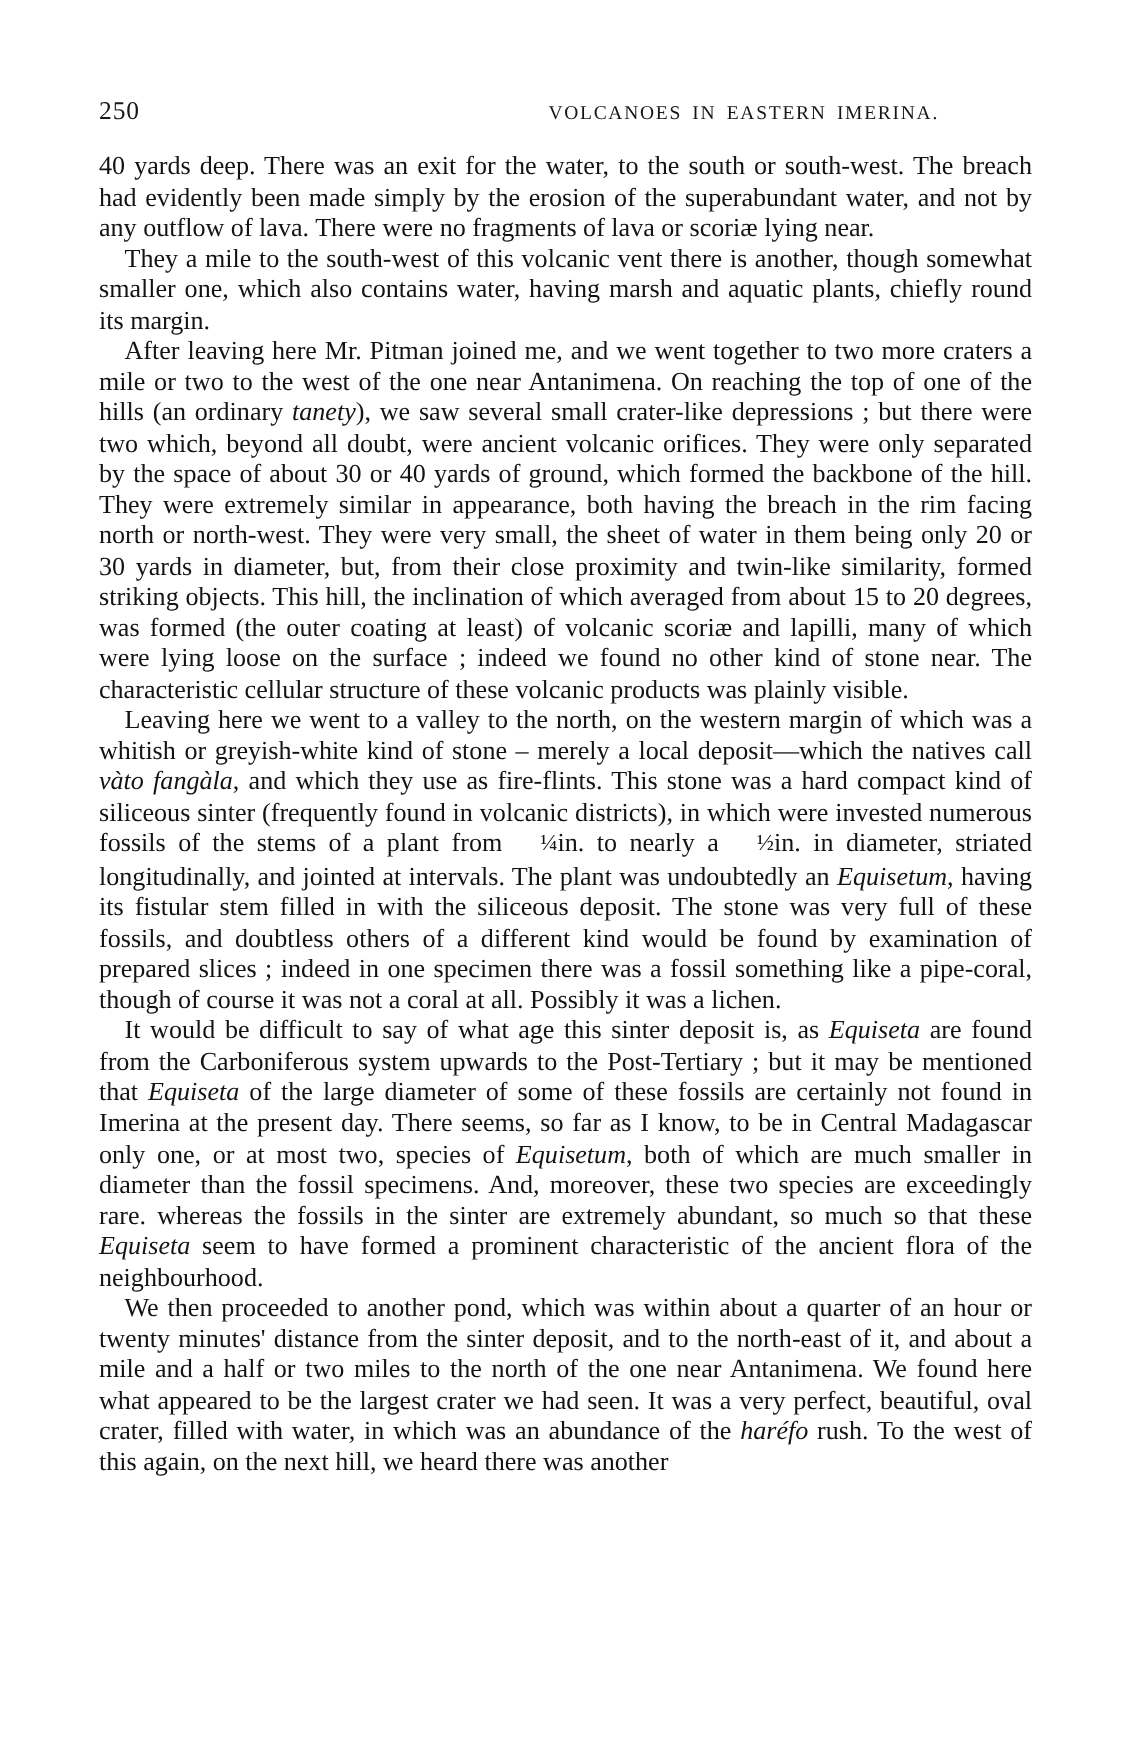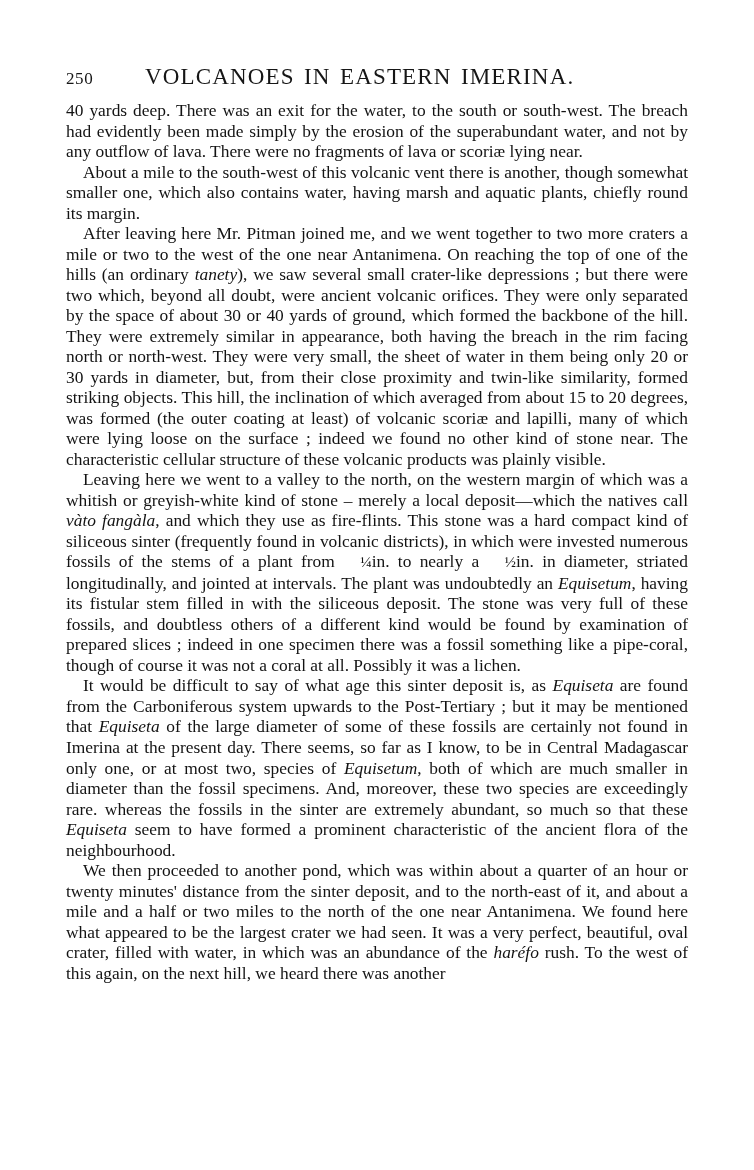--- a/index.html
+++ b/index.html
@@ -36,23 +36,23 @@
   }
   .folio {
     font-size: 17px;
     letter-spacing: 0.6px;
     font-variant-numeric: oldstyle-nums;
     flex: 0 0 auto;
     color: #161616;
   }
   .head-title {
     flex: 1 1 auto;
-    text-align: center;
+    text-align: right;
     padding-right: 62px;
-    font-size: 23px;
+    font-size: 13px;
     letter-spacing: 1.15px;
     word-spacing: 2.5px;
     color: #161616;
   }
 
   
   .textblock {
     position: absolute;
     left: 66px;
     top: 100px;
@@ -93,21 +93,21 @@
     <span class="head-title">VOLCANOES IN EASTERN IMERINA.</span>
   </div>
 
   <div class="textblock">
 
     <p class="para">
       <span>40 yards deep.   There was an exit for the water, to the south or south-west.   The breach had evidently been made simply by the erosion of the superabundant water, and not by any outflow of lava.   There were no fragments of lava or scoriæ lying near.</span>
     </p>
 
     <p class="para indent">
-      <span>About a mile to the south-west of this volcanic vent there is another, though somewhat smaller one, which also contains water, having marsh and aquatic plants, chiefly round its margin.</span>
+      <span>They a mile to the south-west of this volcanic vent there is another, though somewhat smaller one, which also contains water, having marsh and aquatic plants, chiefly round its margin.</span>
     </p>
 
     <p class="para indent">
       <span>After leaving here Mr. Pitman joined me, and we went together to two more craters a mile or two to the west of the one near Antanimena. On reaching the top of one of the hills (an ordinary <i>tanety</i>), we saw several small crater-like depressions ; but there were two which, beyond all doubt, were ancient volcanic orifices.   They were only separated by the space of about 30 or 40 yards of ground, which formed the backbone of the hill.   They were extremely similar in appearance, both having the breach in the rim facing north or north-west.   They were very small, the sheet of water in them being only 20 or 30 yards in diameter, but, from their close proximity and twin-like similarity, formed striking objects. This hill, the inclination of which averaged from about 15 to 20 degrees, was formed (the outer coating at least) of volcanic scoriæ and lapilli, many of which were lying loose on the surface ; indeed we found no other kind of stone near.   The characteristic cellular structure of these volcanic products was plainly visible.</span>
     </p>
 
     <p class="para indent">
       <span>Leaving here we went to a valley to the north, on the western margin of which was a whitish or greyish-white kind of stone – merely a local deposit—which the natives call <i>vàto fangàla</i>, and which they use as fire-flints.   This stone was a hard compact kind of siliceous sinter (frequently found in volcanic districts), in which were invested numerous fossils of the stems of a plant from <span class="frac">¼</span>in. to nearly a <span class="frac">½</span>in. in diameter, striated longitudinally, and jointed at intervals.   The plant was undoubtedly an <i>Equisetum</i>, having its fistular stem filled in with the siliceous deposit.   The stone was very full of these fossils, and doubtless others of a different kind would be found by examination of prepared slices ; indeed in one specimen there was a fossil something like a pipe-coral, though of course it was not a coral at all.   Possibly it was a lichen.</span>
     </p>
 

